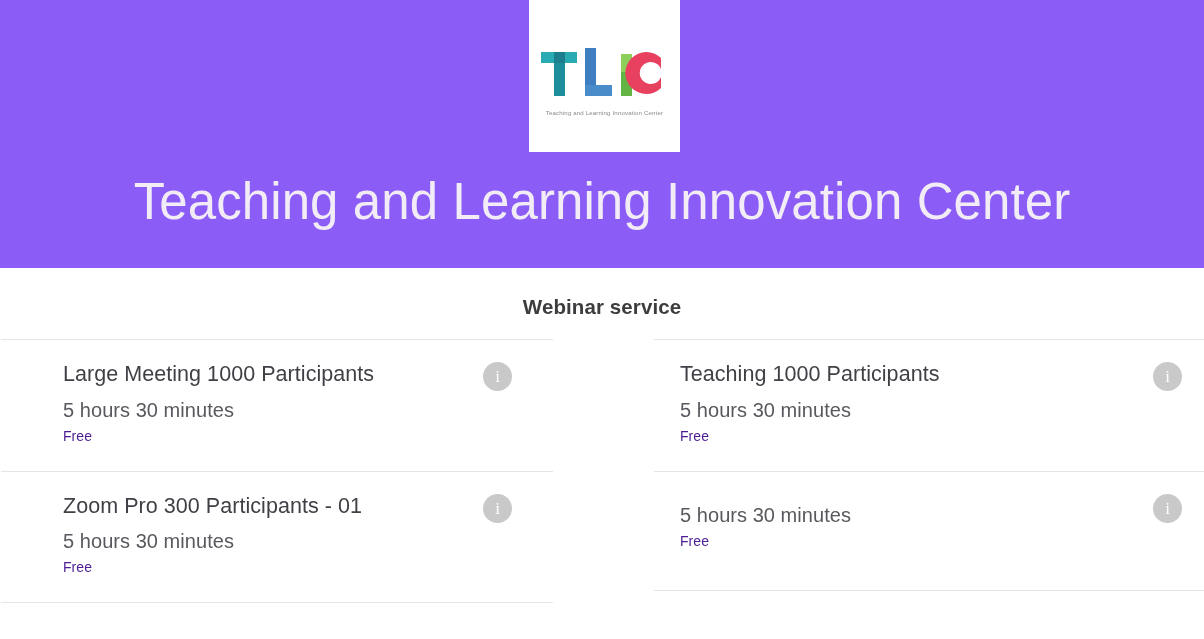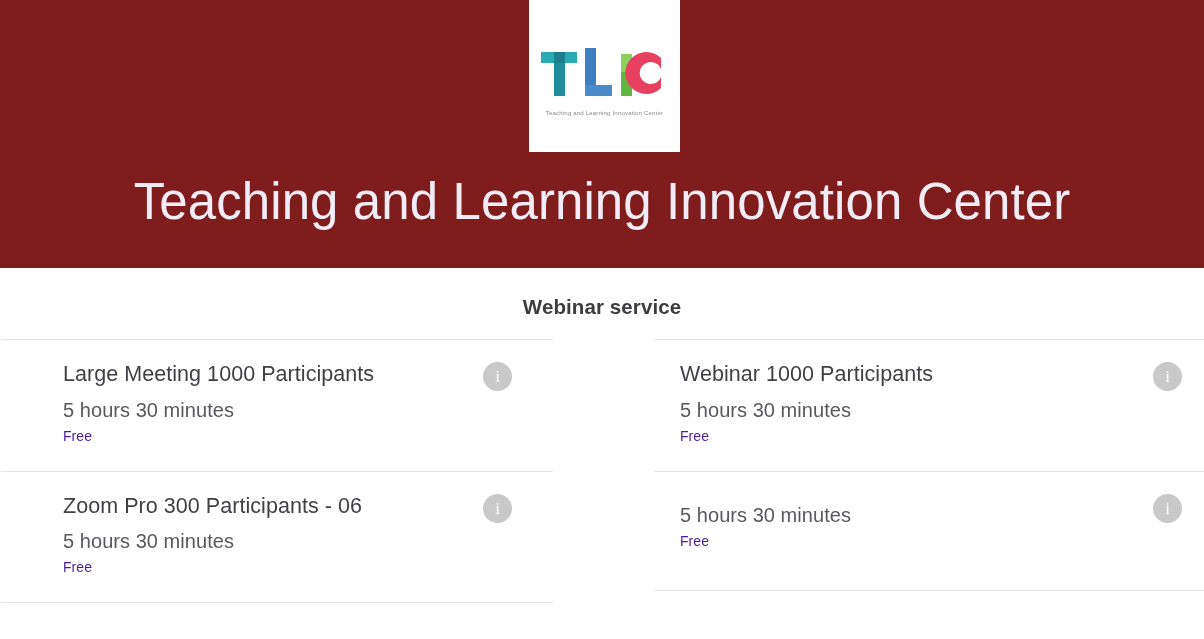--- a/index.html
+++ b/index.html
@@ -10,21 +10,21 @@
     overflow: hidden;
     background: #ffffff;
     font-family: "Liberation Sans", sans-serif;
   }
 
   
   .banner {
     position: relative;
     width: 1204px;
     height: 268px;
-    background: #7f1d1d;
+    background: #8b5cf6;
     overflow: hidden;
   }
 
   .logo-card {
     position: absolute;
     left: 529px;
     top: 0;
     width: 151px;
     height: 152px;
     background: #ffffff;
@@ -191,35 +191,35 @@
     <div class="service-item">
       <div class="service-name">Large Meeting 1000 Participants</div>
       <div class="service-duration">5 hours 30 minutes</div>
       <div class="service-price">Free</div>
       <div class="info-icon">
         <span class="glyph">i</span>
       </div>
     </div>
 
     <div class="service-item">
-      <div class="service-name">Zoom Pro 300 Participants - 06</div>
+      <div class="service-name">Zoom Pro 300 Participants - 01</div>
       <div class="service-duration">5 hours 30 minutes</div>
       <div class="service-price">Free</div>
       <div class="info-icon">
         <span class="glyph">i</span>
       </div>
     </div>
 
     <div class="service-item"></div>
   </div>
 
   <div class="service-col right">
 
     <div class="service-item">
-      <div class="service-name">Webinar 1000 Participants</div>
+      <div class="service-name">Teaching 1000 Participants</div>
       <div class="service-duration">5 hours 30 minutes</div>
       <div class="service-price">Free</div>
       <div class="info-icon">
         <span class="glyph">i</span>
       </div>
     </div>
 
     <div class="service-item">
       <div class="service-duration">5 hours 30 minutes</div>
       <div class="service-price">Free</div>

